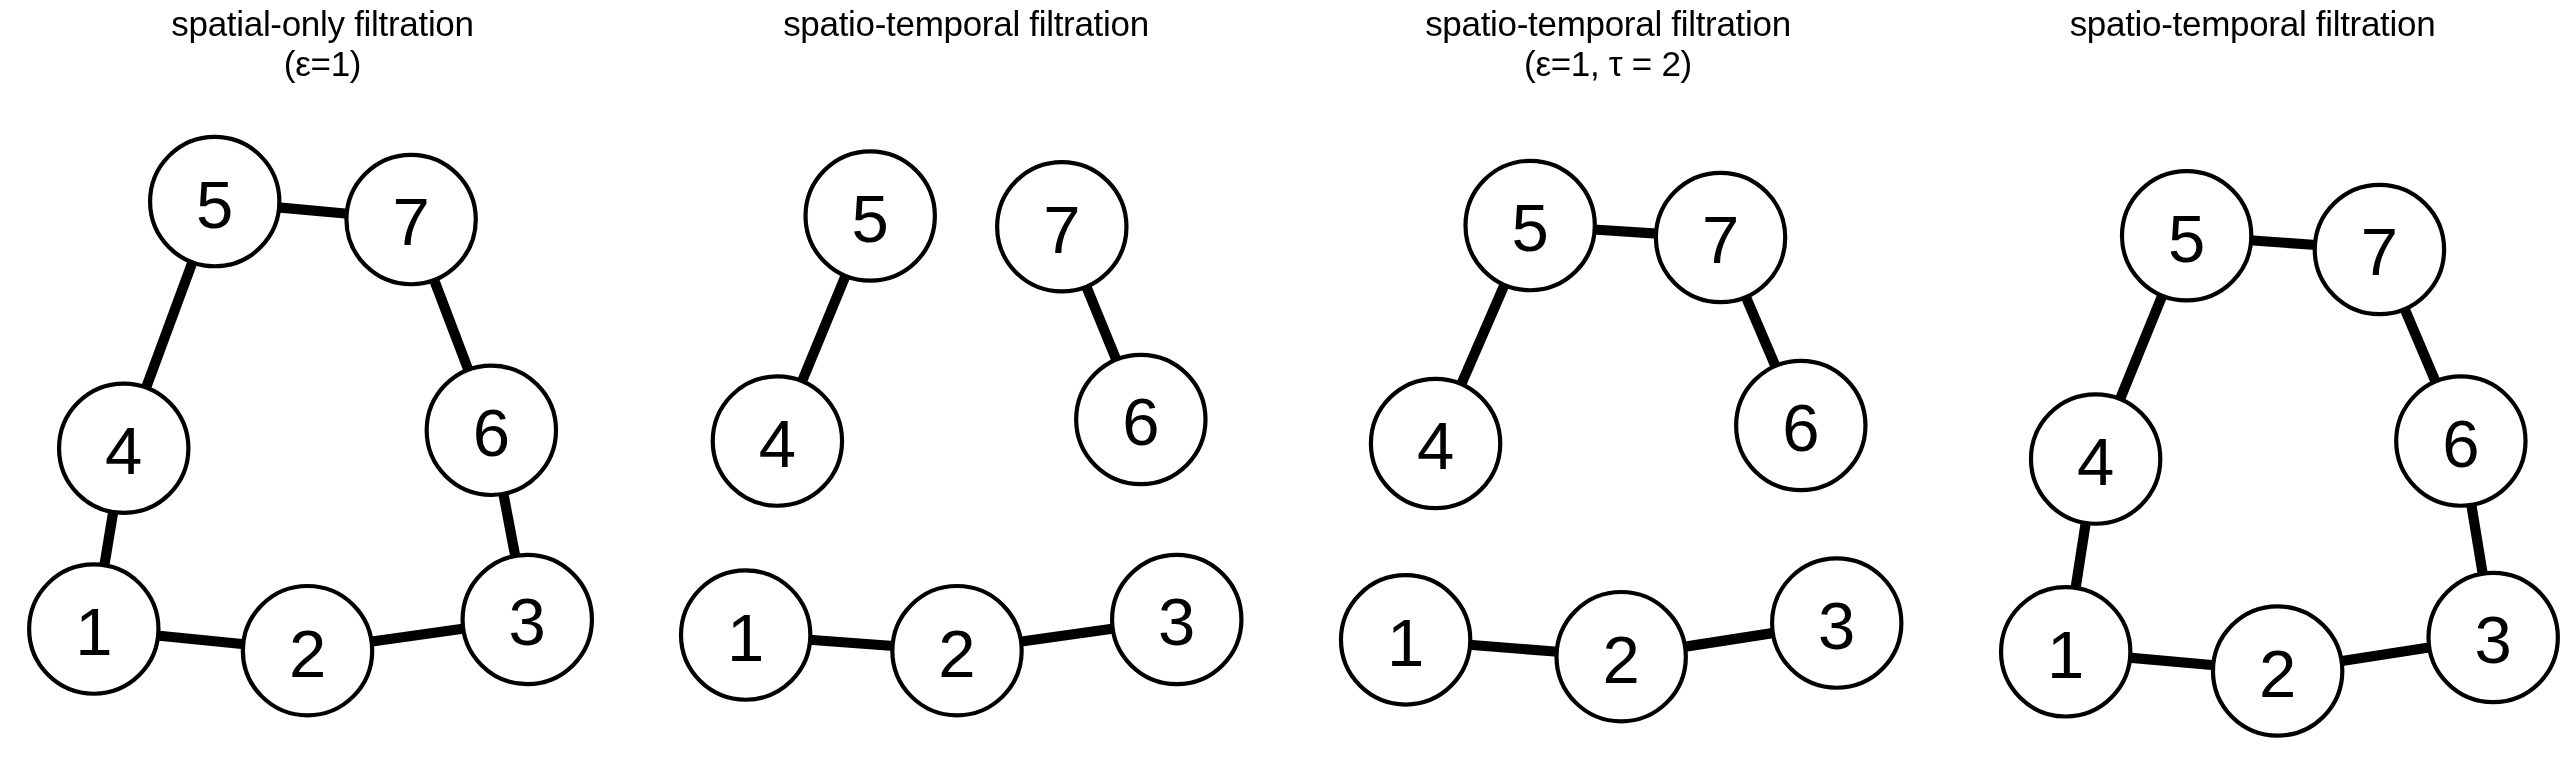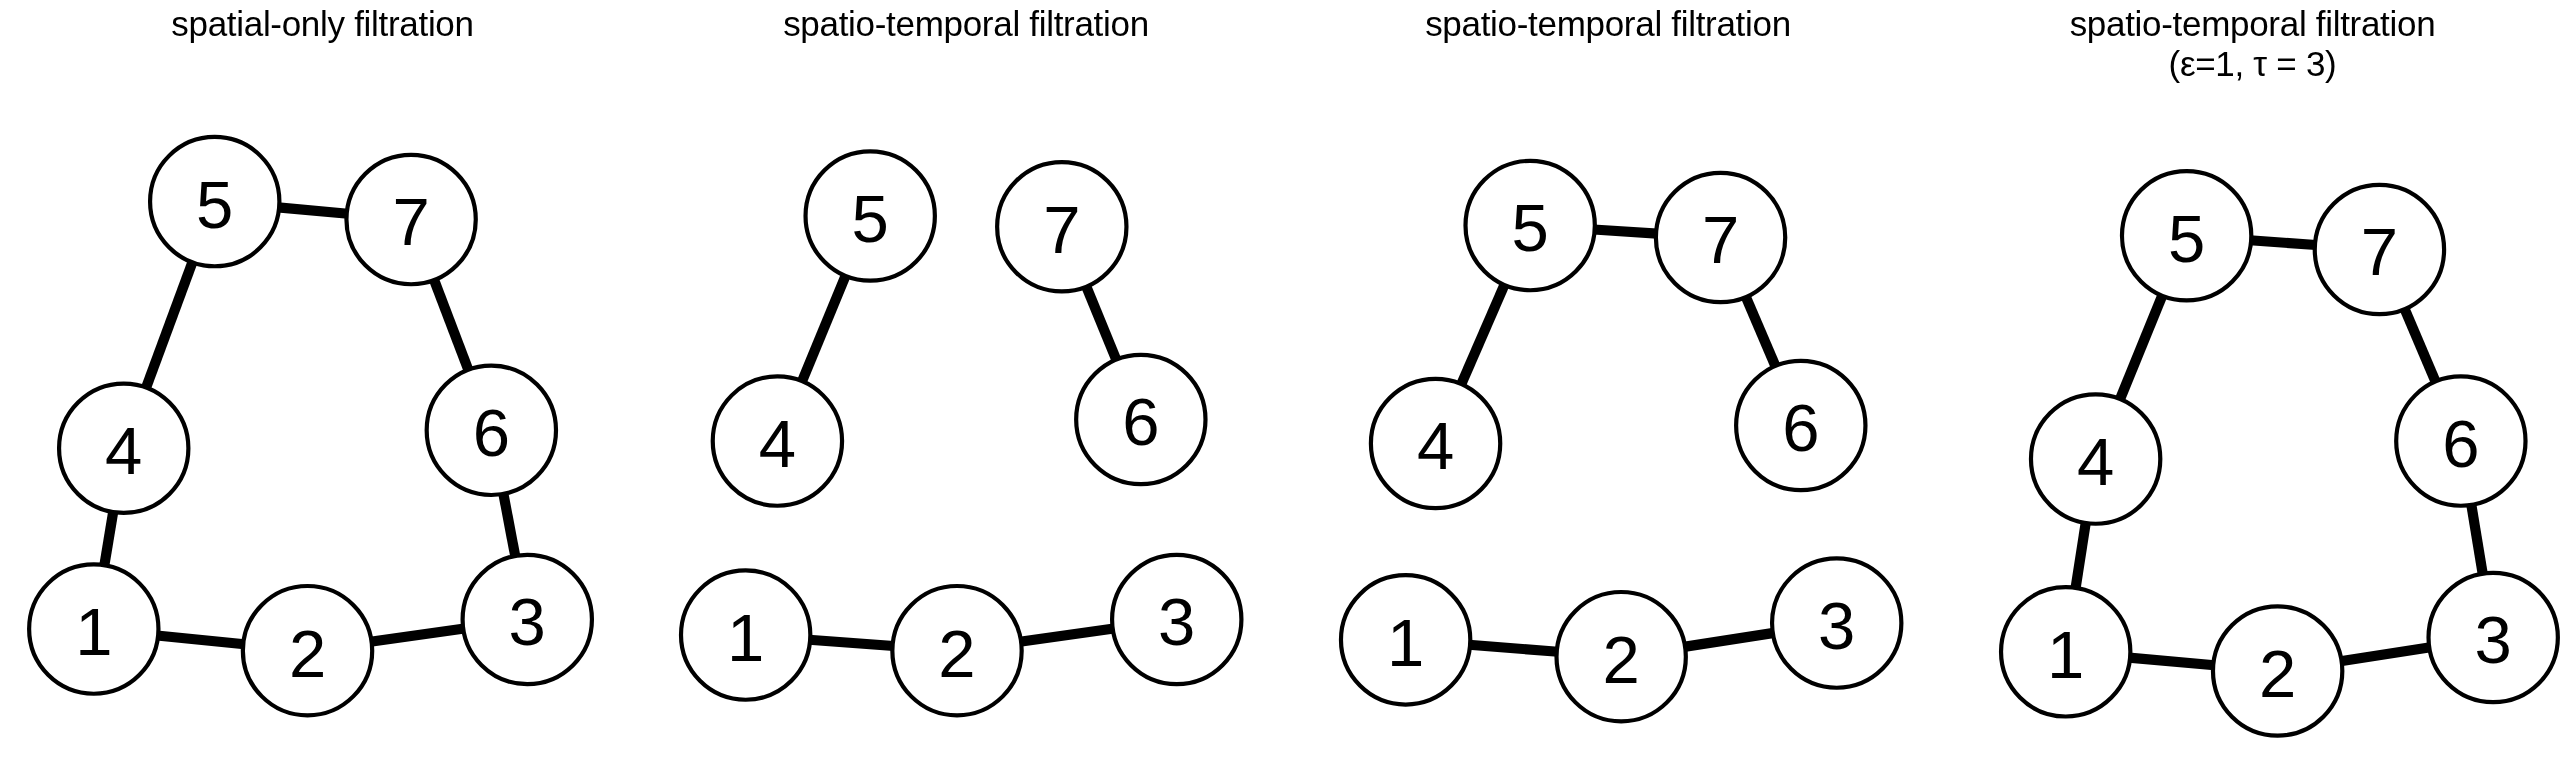--- a/index.html
+++ b/index.html
@@ -79,20 +79,21 @@
   }
 </style>
 </head>
 <body>
 
 <div class="figure">
 
   <div class="panel panel-1">
     <div class="panel-title">
       <span class="title-line">spatial-only filtration</span>
+      <span class="title-line">(ε=1)</span>
     </div>
     <div class="graph-holder">
       <svg class="graph-svg" viewBox="0 0 1060 1094" preserveAspectRatio="xMidYMid meet">
           <line x1="253.46513079379355" y1="872.6351392397103" x2="399.53486920620645" y2="887.3648607602897" class="edge-line"></line>
           <line x1="609.9517359120222" y1="883.129454312193" x2="767.0482640879778" y2="860.870545687807" class="edge-line"></line>
           <line x1="852.2266945970741" y1="741.8605915445904" x2="831.7733054029259" y2="634.1394084554096" class="edge-line"></line>
           <line x1="774.2879026843916" y1="430.93538615601386" x2="715.7120973156084" y2="277.06461384398614" class="edge-line"></line>
           <line x1="572.4406119257774" y1="168.3451779200406" x2="455.5593880742226" y2="157.6548220799594" class="edge-line"></line>
           <line x1="313.31049236999877" y1="247.44787594447698" x2="234.68950763000123" y2="460.552124055523" class="edge-line"></line>
           <line x1="180.68602426777406" y1="664.5764134226447" x2="165.31397573222594" y2="757.4235865773553" class="edge-line"></line>
@@ -166,20 +167,21 @@
             <circle cx="690" cy="190" r="108" class="node-circle"></circle>
             <text x="690" y="194" class="node-label">7</text>
           </g>
         </svg>
     </div>
   </div>
 
   <div class="panel panel-3">
     <div class="panel-title">
       <span class="title-line">spatio-temporal filtration</span>
+      <span class="title-line">(ε=1, τ = 2)</span>
     </div>
     <div class="graph-holder">
       <svg class="graph-svg" viewBox="0 0 1060 1094" preserveAspectRatio="xMidYMid meet">
           <line x1="297.6808300740223" y1="888.2196201168684" x2="446.3191699259777" y2="899.7803798831316" class="edge-line"></line>
           <line x1="656.7403457092175" y1="891.7070573341217" x2="807.2596542907825" y2="868.2929426658783" class="edge-line"></line>
           <line x1="357.7936468297013" y1="285.23488958220713" x2="284.2063531702987" y2="454.76511041779287" class="edge-line"></line>
           <line x1="759.60550506878" y1="305.4934969522159" x2="810.39449493122" y2="424.5065030477841" class="edge-line"></line>
           <line x1="505.790976291319" y1="194.65352052146662" x2="612.209023708681" y2="201.34647947853338" class="edge-line"></line>
           <g>
             <circle cx="192" cy="880" r="108" class="node-circle"></circle>
@@ -209,21 +211,20 @@
             <circle cx="718" cy="208" r="108" class="node-circle"></circle>
             <text x="718" y="212" class="node-label">7</text>
           </g>
         </svg>
     </div>
   </div>
 
   <div class="panel panel-4">
     <div class="panel-title">
       <span class="title-line">spatio-temporal filtration</span>
-      <span class="title-line">(ε=1, τ = 3)</span>
     </div>
     <div class="graph-holder">
       <svg class="graph-svg" viewBox="0 0 1060 1094" preserveAspectRatio="xMidYMid meet">
           <line x1="323.5695550252767" y1="909.5430106237538" x2="466.4304449747233" y2="922.4569893762462" class="edge-line"></line>
           <line x1="676.7403457092175" y1="915.7070573341217" x2="827.2596542907825" y2="892.2929426658783" class="edge-line"></line>
           <line x1="914.7805813079972" y1="771.4079753522789" x2="895.2194186920028" y2="652.5920246477211" class="edge-line"></line>
           <line x1="836.5390921234457" y1="450.4449226434017" x2="783.4609078765543" y2="325.5550773565983" class="edge-line"></line>
           <line x1="636.2693778179421" y1="220.44781270128158" x2="525.7306221820579" y2="212.55218729871842" class="edge-line"></line>
           <line x1="379.9981705743407" y1="303.1623840511245" x2="308.0018294256593" y2="479.8376159488755" class="edge-line"></line>
           <line x1="251.73528982407282" y1="682.7447335329709" x2="234.26471017592718" y2="795.2552664670291" class="edge-line"></line>

